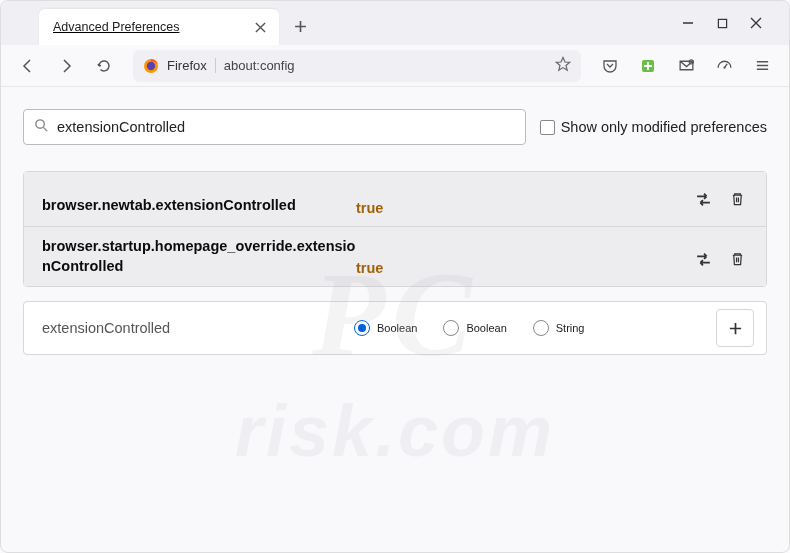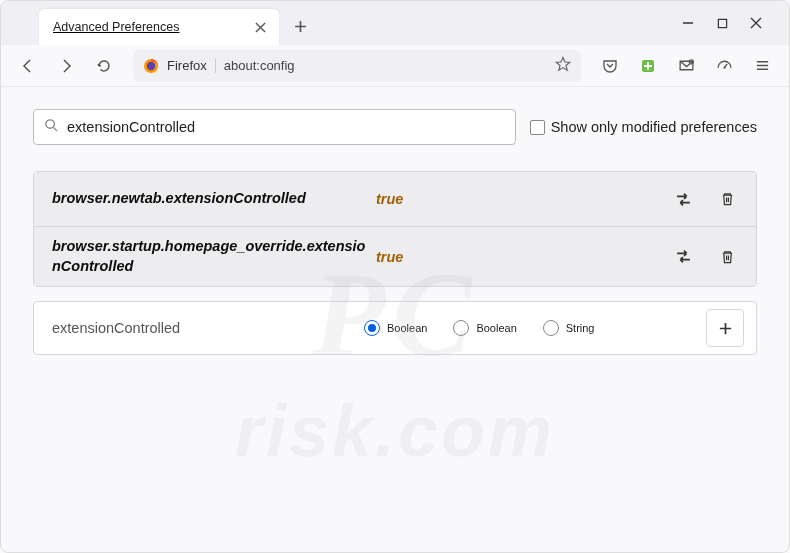--- a/index.html
+++ b/index.html
@@ -18,29 +18,29 @@
     .nav-btn { width: 34px; height: 32px; display: flex; align-items: center; justify-content: center; border-radius: 4px; cursor: pointer; color: #555; }
     .nav-btn svg { width: 16px; height: 16px; }
     .urlbar { flex: 1; height: 32px; background: #f0f0f4; border-radius: 6px; display: flex; align-items: center; padding: 0 10px; margin: 0 8px; gap: 8px; }
     .ff-icon { width: 16px; height: 16px; }
     .url-label { font-size: 13px; color: #333; border-right:1px solid #ccc; padding-right:8px;}
     .url-text { font-size: 13px; color: #444; flex: 1; }
     .star { color: #666; }
     .tb-icon { width: 34px; height: 32px; display: flex; align-items: center; justify-content: center; cursor: pointer; color: #555; }
     .tb-icon.green svg { fill: #6BBE45; }
     
-    .content { padding: 22px 32px; }
+    .content { padding: 22px 22px; }
     .search-row { display: flex; align-items: center; gap: 14px; }
     .search-box { flex: 1; height: 36px; border: 1px solid #bbb; border-radius: 4px; display: flex; align-items: center; background: #fff; padding: 0 10px; gap: 8px; }
     .search-input { border: none; outline: none; flex: 1; font-size: 14.5px; color: #222; }
     .check-label { display: flex; align-items: center; gap: 6px; font-size: 14.5px; color: #222; cursor: pointer; }
     .checkbox { width: 15px; height: 15px; border: 1px solid #888; border-radius: 2px; background: #fff; }
     
     .results { margin-top: 26px; border: 1px solid #d7d7db; border-radius: 4px; background: #fff; }
-    .pref-row { display: flex; align-items: center; min-height: 48px; padding: 10px 12px; gap: 10px; font-style: italic; }
+    .pref-row { display: flex; align-items: flex-end; min-height: 48px; padding: 10px 12px; gap: 0; }
     .pref-row.modified { background: #ededf0; font-weight: 700; }
     .pref-row + .pref-row.modified { border-top: 1px solid #d7d7db; }
     .pref-name { width: 320px; font-size: 14.5px; color: #0c0c0d; word-break: break-word; line-height: 1.35; padding-left: 6px; }
     .pref-value { flex: 1; font-size: 14.5px; color: #a16207; }
     .row-btn { width: 34px; height: 34px; border: 1px solid transparent; border-radius: 4px; display: flex; align-items: center; justify-content: center; cursor: pointer; color: #333; background: transparent; }
     
     .add-row-wrap { margin-top: 14px; border: 1px solid #d7d7db; border-radius: 4px; background: #fff; }
     .add-row { display: flex; align-items: center; min-height: 52px; padding: 0 12px; gap: 18px; }
     .add-name { width: 300px; font-size: 14.5px; color: #555; padding-left: 6px; }
     .radio-group { flex: 1; display: flex; align-items: center; gap: 26px; }

